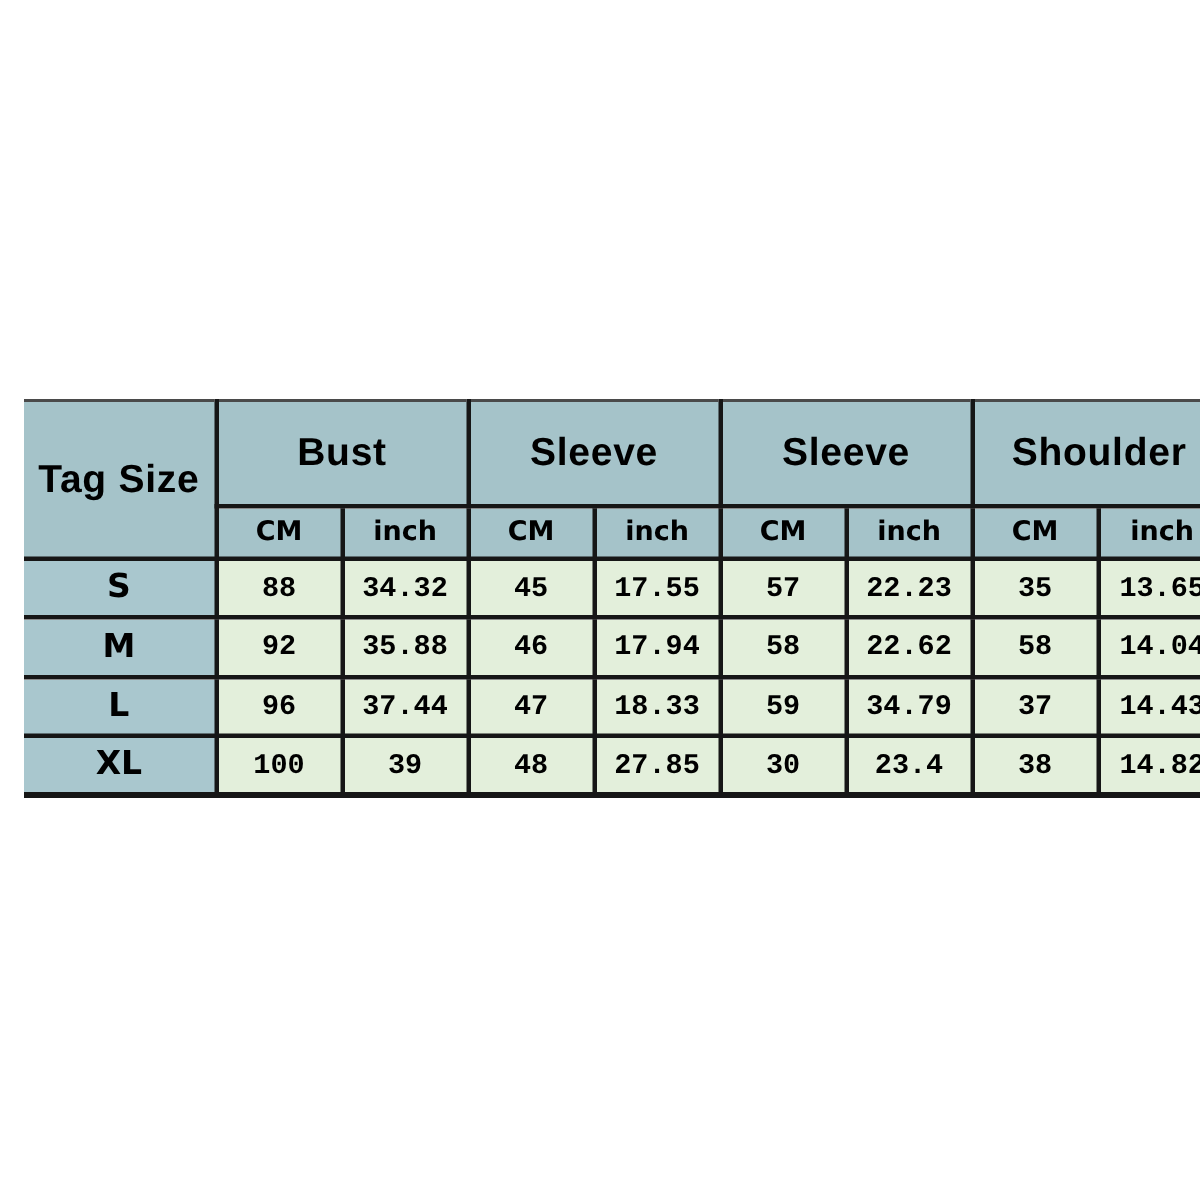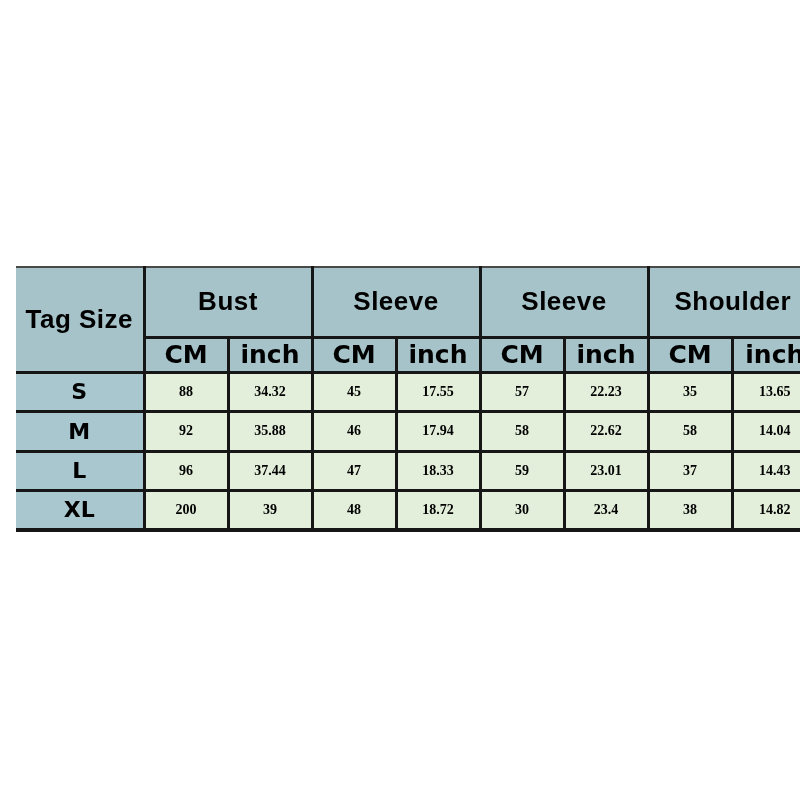--- a/index.html
+++ b/index.html
@@ -51,31 +51,31 @@
   .row-data-m   { height: 40px; }
   .corner-h, .group-h {
     background: var(--header-bg);
     font-family: "Liberation Sans", sans-serif;
     font-size: 26px;
     letter-spacing: 0.5px;
   }
   .unit-h {
     background: var(--header-bg);
     font-family: "DejaVu Sans", sans-serif;
-    font-size: 25px;
+    font-size: 18px;
   }
   .size-c {
     background: var(--size-col-bg);
     font-family: "DejaVu Sans", sans-serif;
     font-size: 22px;
   }
   .val-c {
     background: var(--data-bg);
-    font-family: Liberation Serif, serif;
-    font-size: 14px;
+    font-family: Liberation Mono, monospace;
+    font-size: 19px;
   }
 </style>
 </head>
 <body>
 
 <table class="size-chart">
   <colgroup>
     <col style="width:128px">
     <col style="width:84px">
       <col style="width:84px">
@@ -128,29 +128,29 @@
       <td class="val-c">58</td>
       <td class="val-c">14.04</td>
     </tr>
     <tr class="row-data">
       <td class="size-c">L</td>
       <td class="val-c">96</td>
       <td class="val-c">37.44</td>
       <td class="val-c">47</td>
       <td class="val-c">18.33</td>
       <td class="val-c">59</td>
-      <td class="val-c">23.01</td>
+      <td class="val-c">34.79</td>
       <td class="val-c">37</td>
       <td class="val-c">14.43</td>
     </tr>
     <tr class="row-data-m">
       <td class="size-c">XL</td>
-      <td class="val-c">200</td>
+      <td class="val-c">100</td>
       <td class="val-c">39</td>
       <td class="val-c">48</td>
-      <td class="val-c">18.72</td>
+      <td class="val-c">27.85</td>
       <td class="val-c">30</td>
       <td class="val-c">23.4</td>
       <td class="val-c">38</td>
       <td class="val-c">14.82</td>
     </tr>
   </tbody>
 </table>
 
 </body></html>

